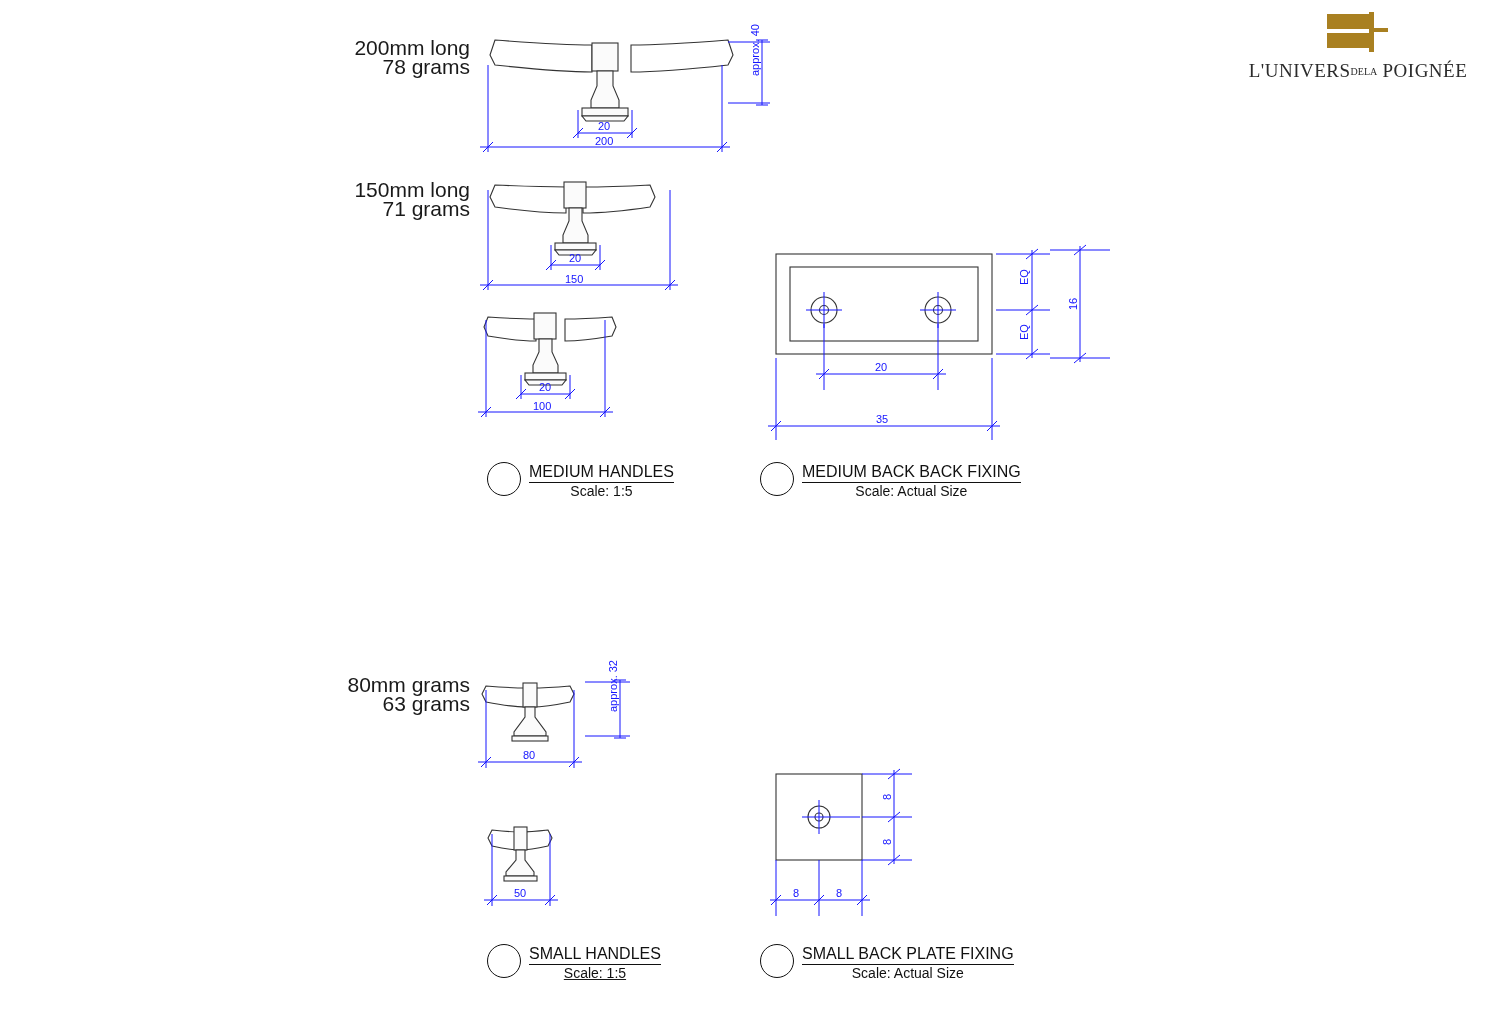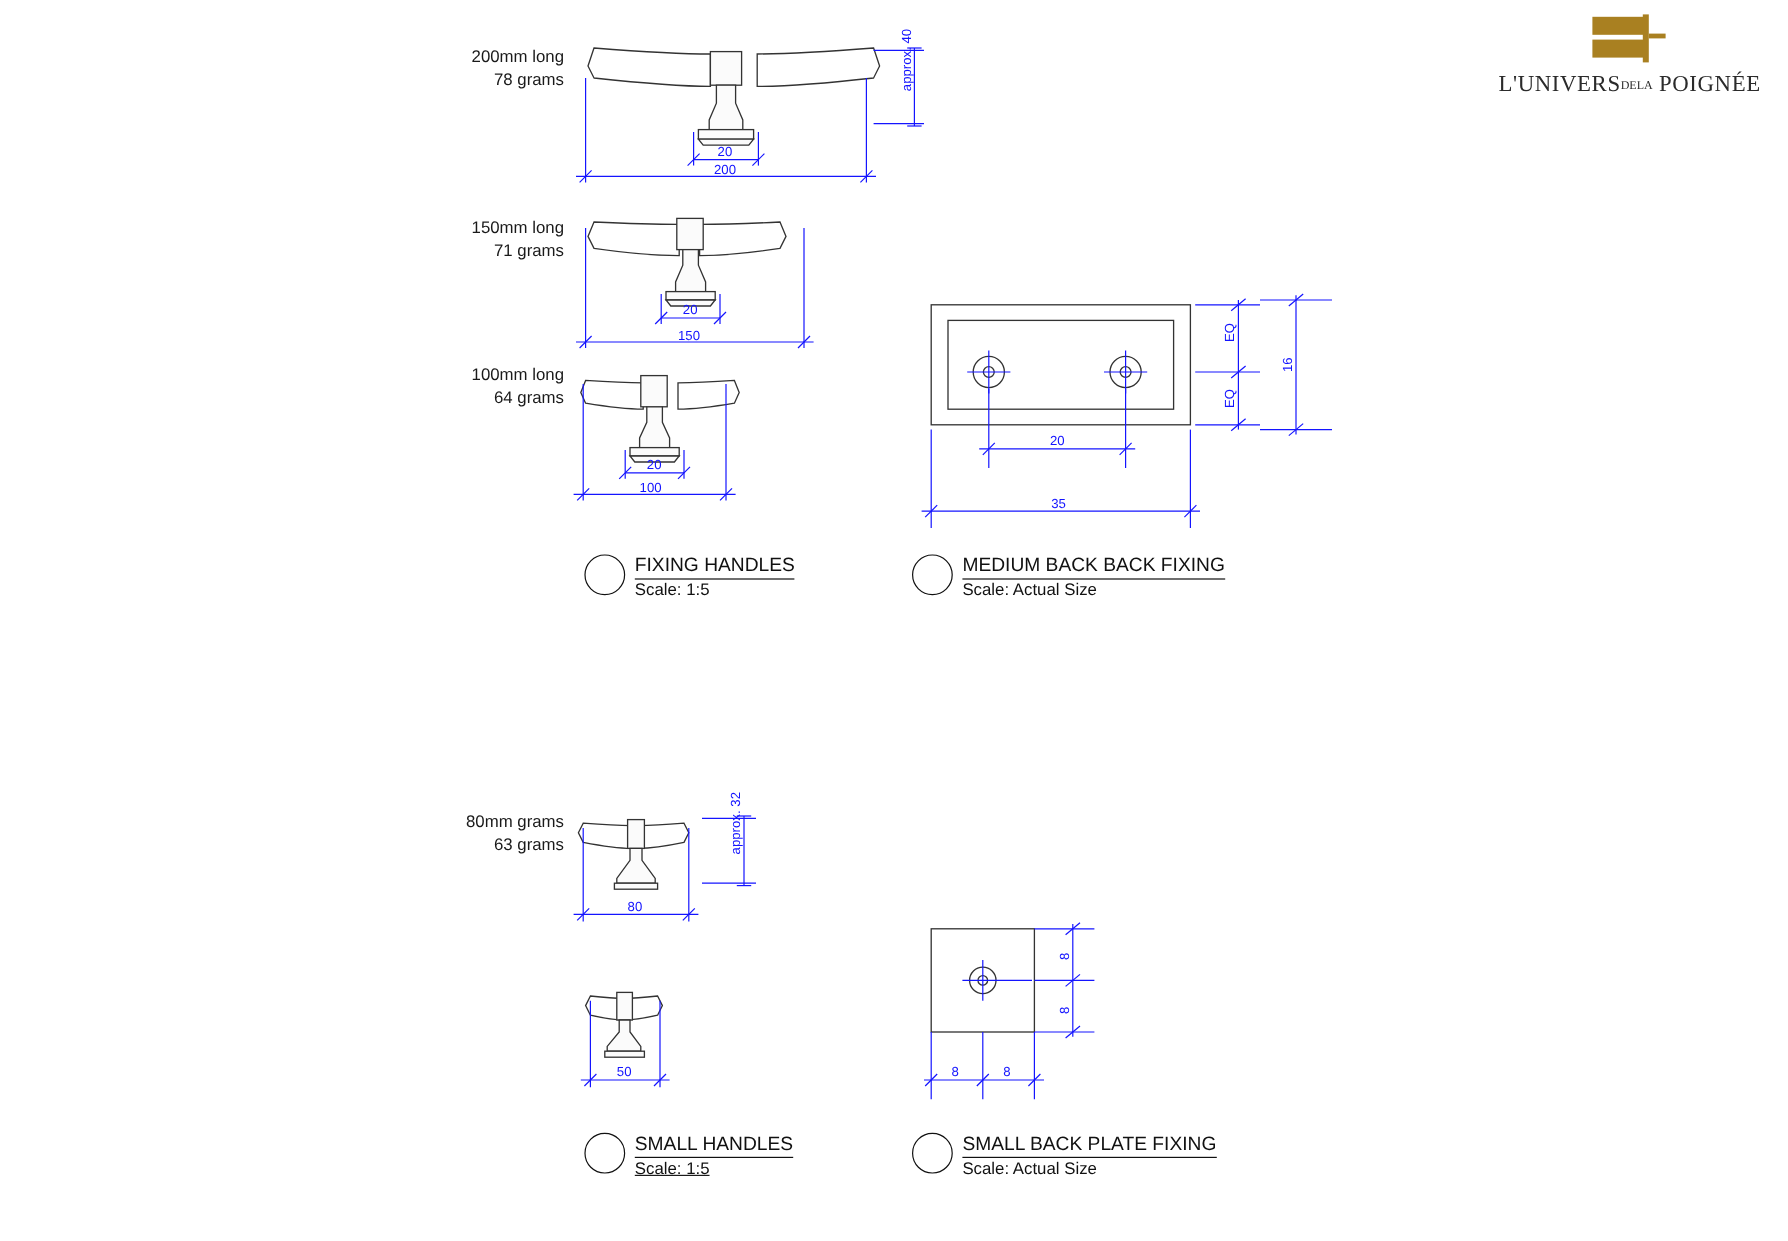--- a/index.html
+++ b/index.html
@@ -54,38 +54,39 @@
     font-size: 10px;
     vertical-align: 2px;
     letter-spacing: 0;
     line-height: 9px;
     display: inline-block;
     text-align: right;
   }
 
   
   .lbl {
-    font-size: 14px;
+    font-size: 21px;
     color: #1a1a1a;
     text-align: right;
     line-height: 19px;
     white-space: nowrap;
   }
   .title-txt {
     font-size: 16px;
     color: #111;
     white-space: nowrap;
     border-bottom: 1px solid #111;
     padding-bottom: 1px;
     display: inline-block;
   }
   .scale-txt {
     font-size: 14px;
     color: #111;
     white-space: nowrap;
+    text-align: center;
   }
   .bubble {
     width: 34px;
     height: 34px;
     border: 1px solid #111;
     border-radius: 50%;
     box-sizing: border-box;
   }
   .title-block { display: flex; align-items: flex-start; gap: 8px; }
   .title-block .txts { padding-top: 1px; }
@@ -177,24 +178,20 @@
     <text class="dimtext" x="99" y="97">20</text>
 
     <line class="dim" x1="18" y1="25" x2="18" y2="125"></line>
     <line class="dim" x1="200" y1="25" x2="200" y2="125"></line>
     <line class="dim" x1="10" y1="120" x2="208" y2="120"></line>
     <line class="dim" x1="13" y1="125" x2="23" y2="115"></line>
     <line class="dim" x1="195" y1="125" x2="205" y2="115"></line>
     <text class="dimtext" x="95" y="118">150</text>
   </svg>
 
-  <div class="abs lbl" style="left:300px; top:303px; width:170px;">
-    <div>100mm long</div>
-    <div>64 grams</div>
-  </div>
 
   <svg class="abs" style="left:470px; top:295px;" width="230" height="130">
     <path class="obj" d="M18,22 L14,32 L18,41 Q48,46 66,46 L66,24 Q48,24 18,22 Z"></path>
     <path class="obj" d="M142,22 L146,32 L142,41 Q113,46 95,46 L95,24 Q113,24 142,22 Z"></path>
     <rect class="objf" x="64" y="18" width="22" height="26"></rect>
     <path class="objf" d="M69,44 L69,57 L63,70 L63,78 L88,78 L88,70 L82,57 L82,44 Z"></path>
     <rect class="objf" x="55" y="78" width="41" height="7"></rect>
     <path class="objf" d="M55,85 L96,85 L92,90 L59,90 Z"></path>
 
     <line class="dim" x1="51" y1="80" x2="51" y2="104"></line>
@@ -208,21 +205,21 @@
     <line class="dim" x1="135" y1="25" x2="135" y2="122"></line>
     <line class="dim" x1="8" y1="117" x2="143" y2="117"></line>
     <line class="dim" x1="11" y1="122" x2="21" y2="112"></line>
     <line class="dim" x1="130" y1="122" x2="140" y2="112"></line>
     <text class="dimtext" x="63" y="115">100</text>
   </svg>
 
   <div class="abs title-block" style="left:487px; top:462px;">
     <div class="bubble"></div>
     <div class="txts">
-      <div class="title-txt">FIXING HANDLES</div>
+      <div class="title-txt">MEDIUM HANDLES</div>
       <div class="scale-txt">Scale: 1:5</div>
     </div>
   </div>
 
   <svg class="abs" style="left:760px; top:240px;" width="380" height="210">
 
     <rect class="obj" x="16" y="14" width="216" height="100"></rect>
     <rect class="obj" x="30" y="27" width="188" height="74"></rect>
 
     <circle class="obj" cx="64" cy="70" r="13"></circle>

